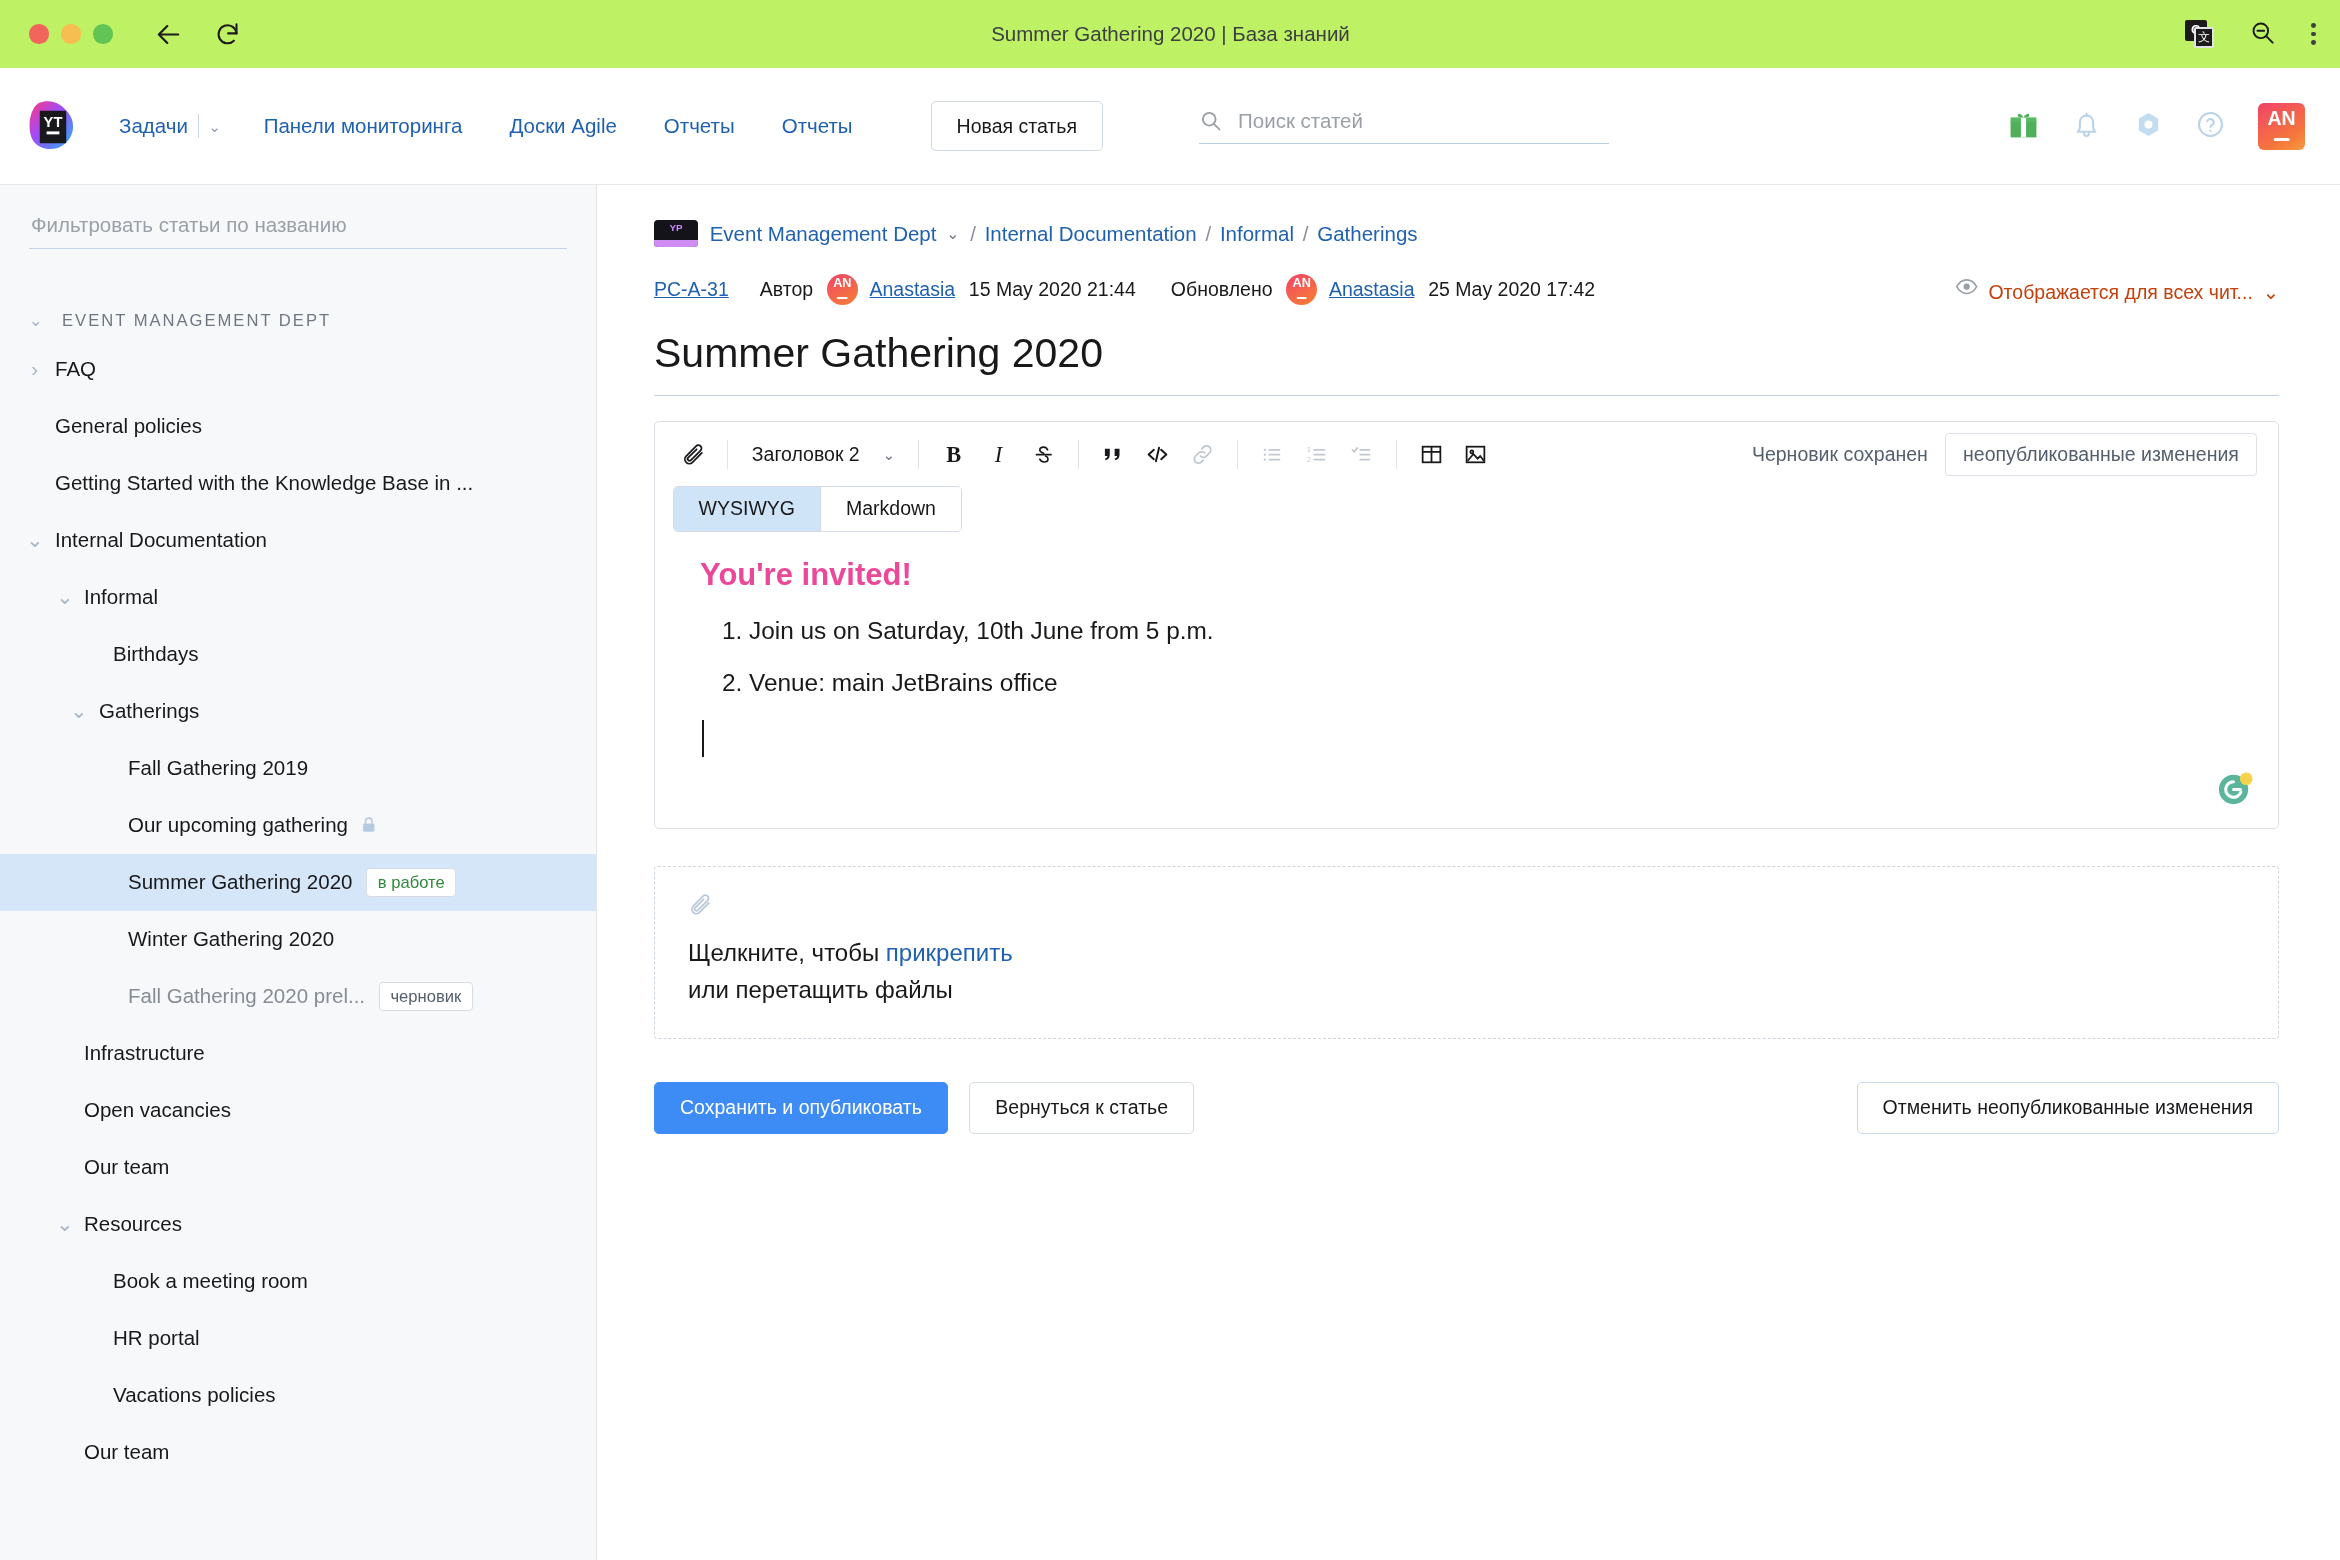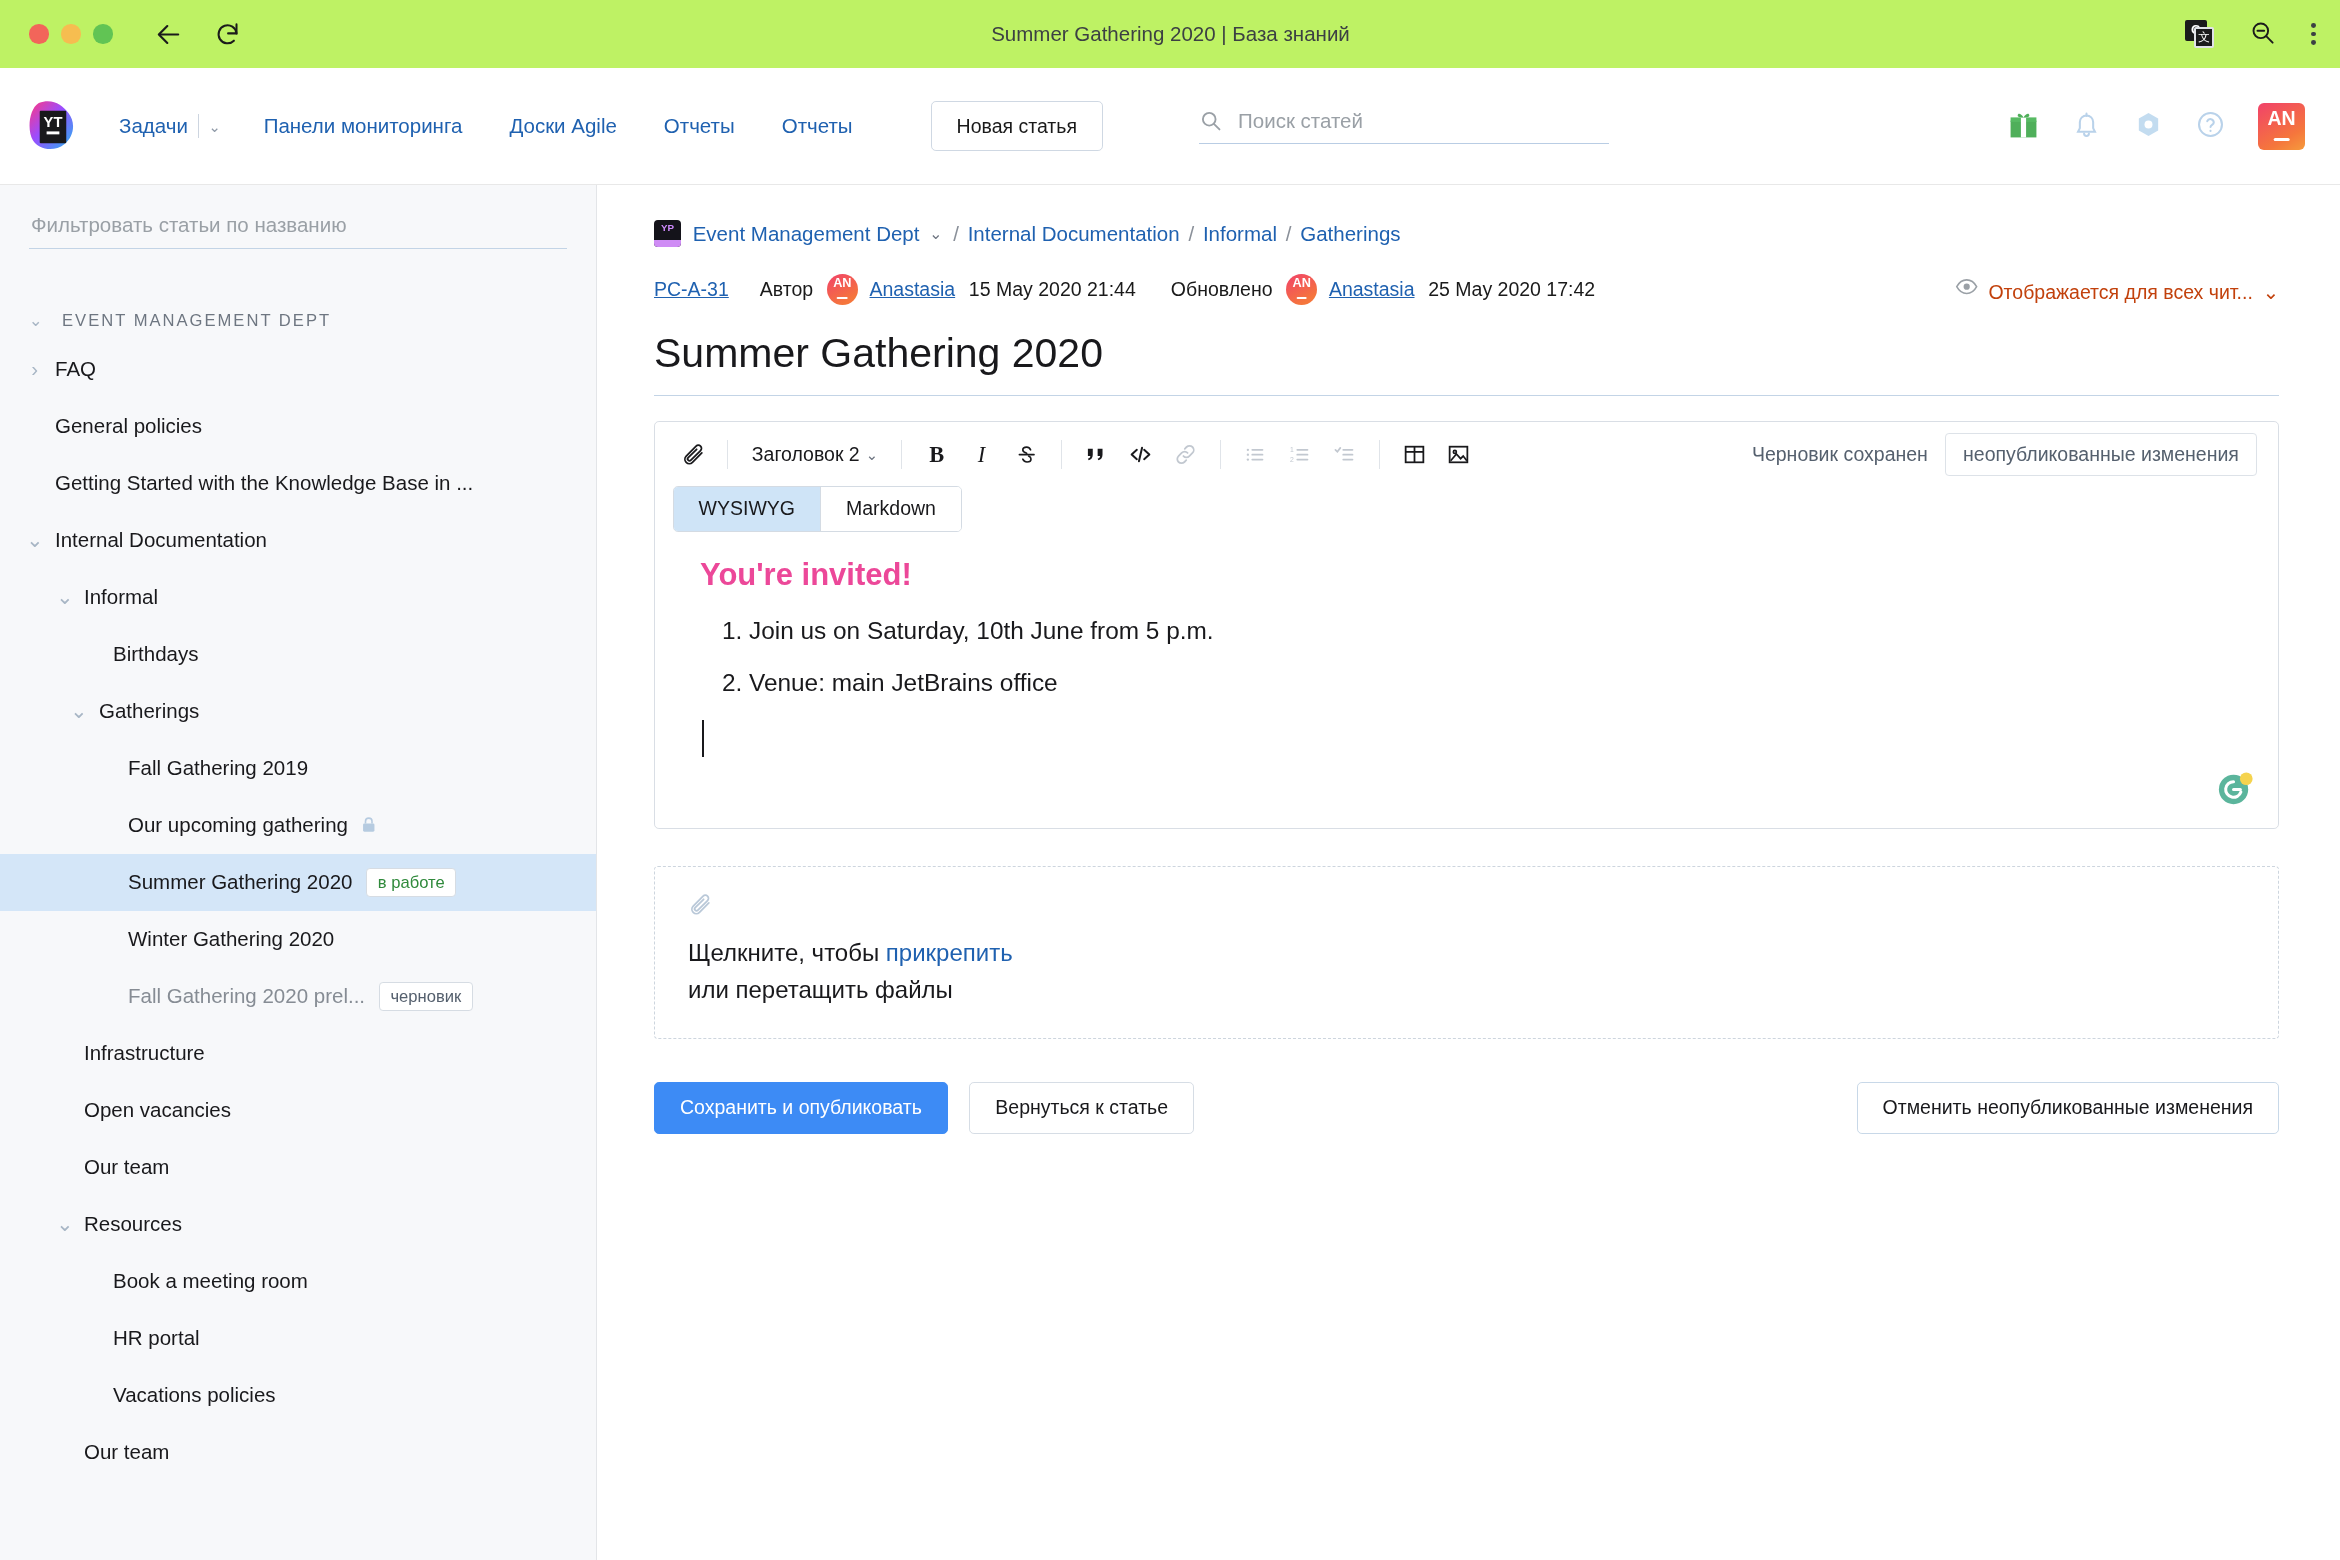--- a/index.html
+++ b/index.html
@@ -187,21 +187,21 @@
 
   
   .content {
     flex: 1;
     padding: 35px 62px 0 57px;
     background: #fff;
     overflow: hidden;
   }
   .breadcrumb { display: flex; align-items: center; font-size: 20.5px; margin-bottom: 27px; }
   .bc-proj-icon {
-    width: 27px; height: 27px; border-radius: 3.9px;
+    width: 44px; height: 27px; border-radius: 3.9px;
     background: #14131a; color: #d08bff; font-size: 9.8px; font-weight: bold;
     display: flex; align-items: flex-start; justify-content: center;
     padding-top: 2px; margin-right: 11.7px;
     position: relative; overflow: hidden;
   }
   .bc-proj-icon::after {
     content: ""; position: absolute; bottom: 0; left: 0; right: 0;
     height: 6.8px; background: #cf8cf5;
   }
   .bc-link { color: #1f61b0; text-decoration: none; }
@@ -248,21 +248,21 @@
   }
   .tb-btn {
     width: 41px; height: 41px;
     display: flex; align-items: center; justify-content: center;
     cursor: pointer; border-radius: 3.9px;
     color: #19191c;
   }
   .tb-btn.dis { color: #c2c8d0; }
   .tb-div { width: 1px; height: 29px; background: #e0e4e9; margin: 0 9.8px; }
   .tb-style {
-    display: flex; align-items: center; gap: 6px;
+    display: flex; align-items: center; gap: 23px;
     font-size: 19.5px; color: #19191c; cursor: pointer; padding: 0 9.8px;
     white-space: nowrap;
   }
   .tb-bold { font-weight: bold; font-size: 22.4px; font-family: "Liberation Serif", serif; }
   .tb-italic { font-style: italic; font-size: 22.4px; font-family: "Liberation Serif", serif; }
   .draft-status {
     margin-left: auto;
     display: flex; align-items: center; gap: 17.6px;
     font-size: 19.5px; color: #55606e;
     padding-right: 3.9px;

